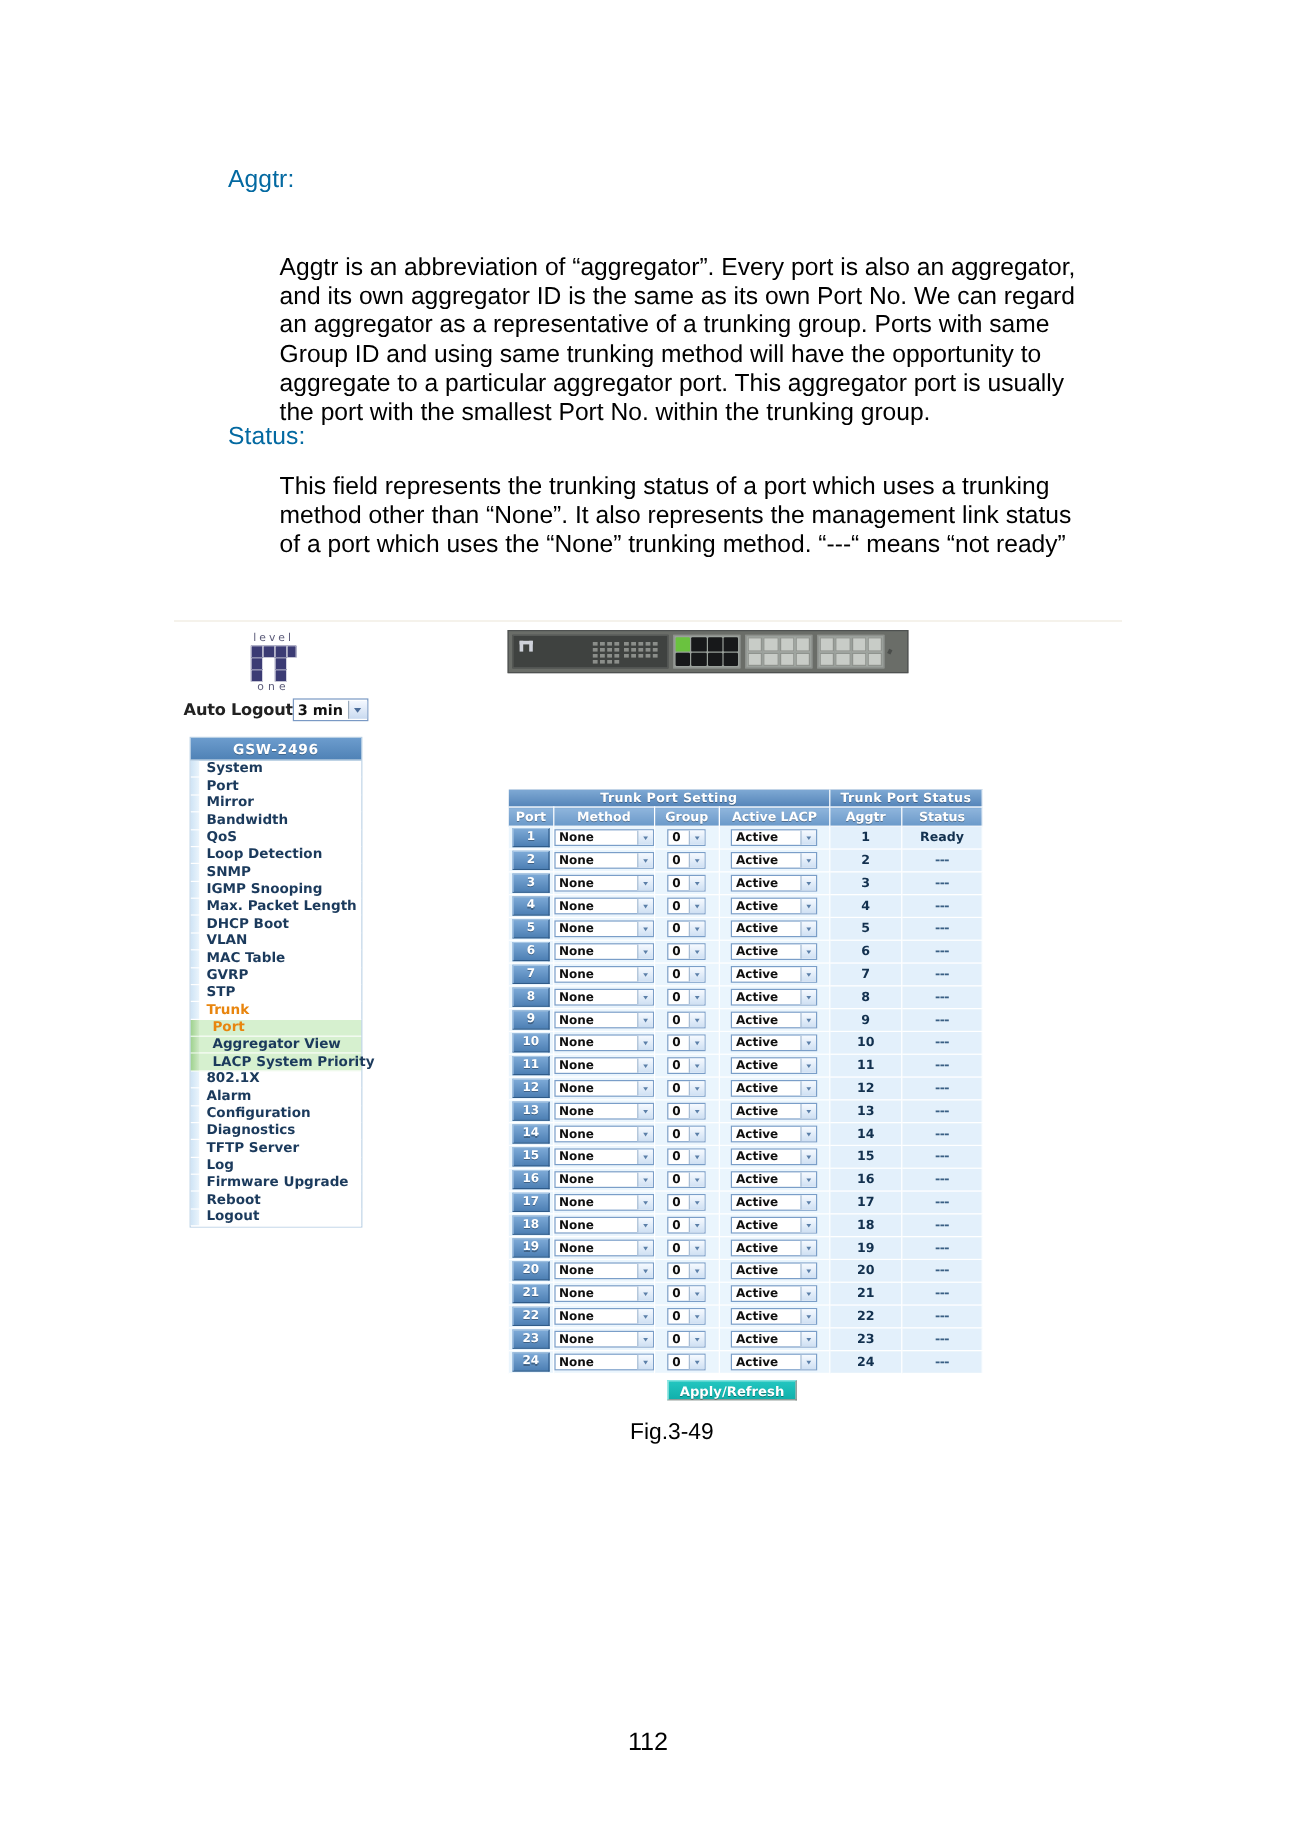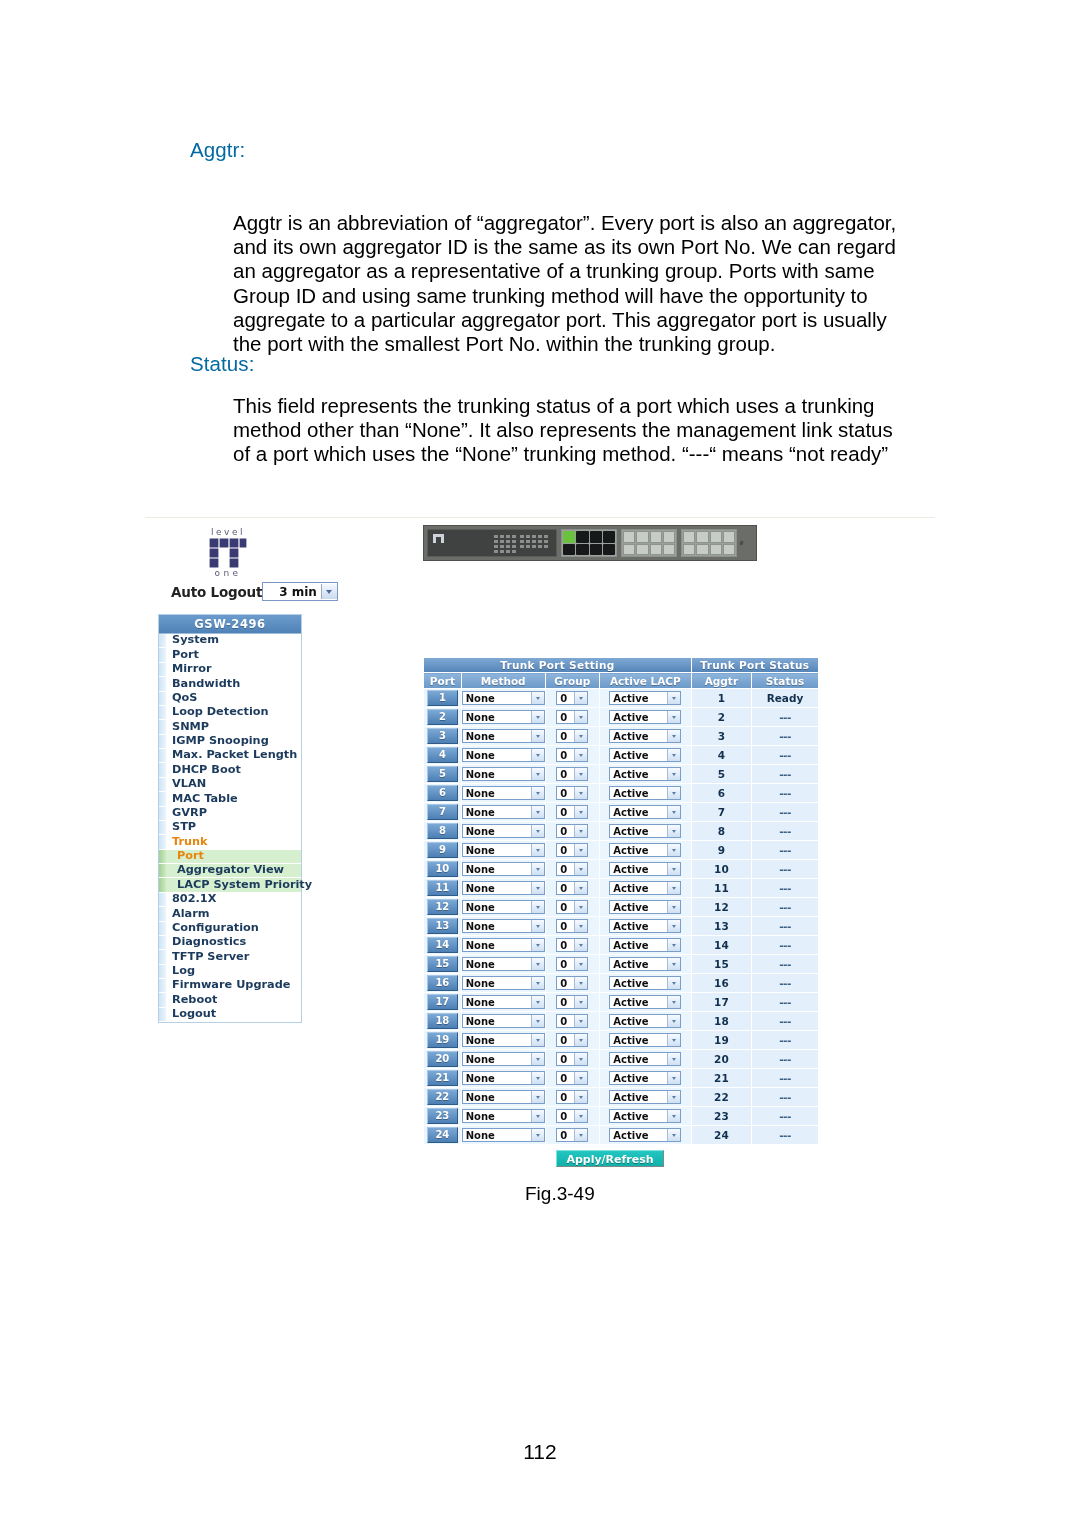--- a/index.html
+++ b/index.html
@@ -81,21 +81,21 @@
   }
   .logo-mark .blk {
     position: absolute;
     background: #3b3b74;
     box-shadow: inset 0 0 0 0.6px #ffffff;
   }
 
   
   .autologout {
     position: absolute;
-    left: 26px;
+    left: 8px;
     top: 60px;
     display: flex;
     align-items: center;
     gap: 0px;
   }
   .autologout-label {
     font-size: 13.5px;
     font-weight: bold;
     color: #222;
     font-family: "DejaVu Sans", sans-serif;
@@ -105,21 +105,21 @@
     display: inline-flex;
     align-items: center;
     justify-content: space-between;
     border: 1px solid #7a99c4;
     background: #ffffff;
     height: 17px;
     font-size: 12px;
     font-weight: bold;
     font-family: "DejaVu Sans", sans-serif;
     color: #111;
-    padding-left: 16px;
+    padding-left: 3px;
   }
   .mini-select .cap {
     white-space: nowrap;
   }
   .mini-select .arrowbox {
     width: 15px;
     height: 15px;
     margin-left: 4px;
     background: linear-gradient(#f4f8ff, #c9daf0);
     border-left: 1px solid #9ab;

